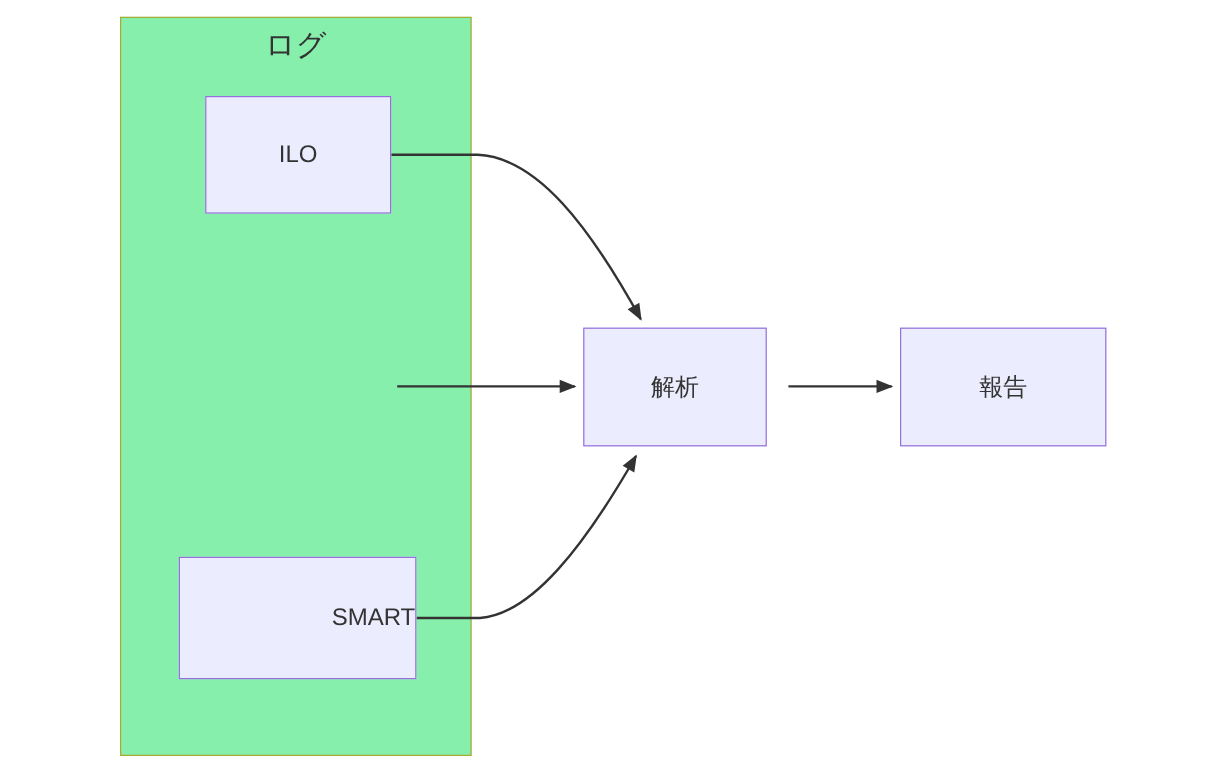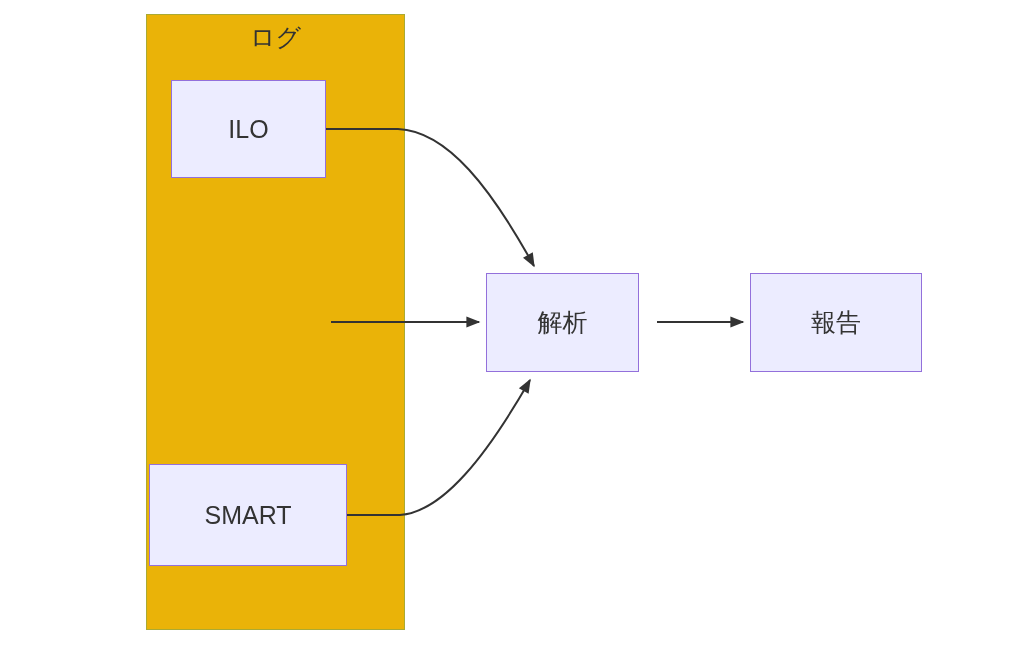--- a/index.html
+++ b/index.html
@@ -20,50 +20,49 @@
     left: 0;
     top: 0;
     width: 1024px;
     height: 646px;
     pointer-events: none;
   }
   .cluster {
     position: absolute;
     left: 100px;
     top: 14px;
-    width: 259px;
+    width: 293px;
     height: 616px;
-    background: #eab308;
+    background: #86efac;
     border: 1.5px solid #aaaa33;
     box-sizing: border-box;
-    margin-left: 46px;
   }
   .cluster-title {
     position: absolute;
     left: 0;
     top: 6px;
     width: 100%;
     text-align: center;
     font-size: 25px;
     color: #333333;
   }
   .node {
     position: absolute;
     background: #ececff;
     border: 1.5px solid #9370db;
     box-sizing: border-box;
     display: flex;
     align-items: center;
     justify-content: center;
-    font-size: 25px;
+    font-size: 20px;
     color: #333333;
   }
   .node-ilo     { left: 171px; top: 80px;  width: 155px; height: 98px;  }
   .node-acu     { left: 165px; top: 273px; width: 166px; height: 99px;  }
-  .node-smart   { left: 149px; top: 464px; width: 198px; height: 102px; }
+  .node-smart   { left: 149px; top: 464px; width: 198px; height: 102px; justify-content: flex-end; }
   .node-analysis{ left: 486px; top: 273px; width: 153px; height: 99px;  }
   .node-report  { left: 750px; top: 273px; width: 172px; height: 99px;  }
   .edge {
     stroke: #333333;
     stroke-width: 2;
     fill: none;
   }
 </style>
 </head>
 <body>

